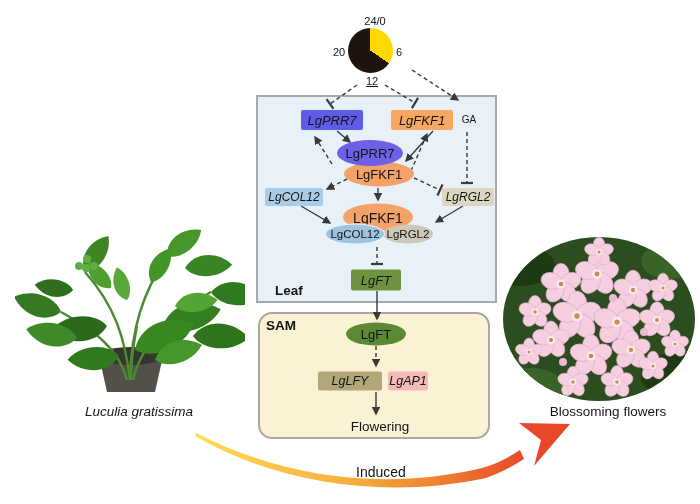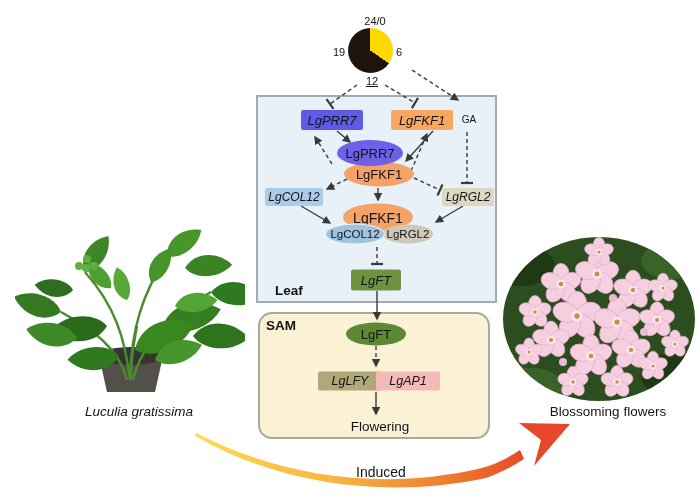--- a/index.html
+++ b/index.html
@@ -21,21 +21,21 @@
   .clock-lab{position:absolute;z-index:3;font-size:11px;color:#141414;transform:translate(-50%,-50%);white-space:nowrap;}
   #title{left:385px;top:3px;transform:translateX(-50%);position:absolute;font-size:13px;color:#141414;white-space:nowrap;z-index:3;}
 </style>
 </head>
 <body>
 
 <div class="figure">
 
   <div id="clock" class="abs"></div>
   <div class="clock-lab" style="left:375px;top:21px;">24/0</div>
-  <div class="clock-lab" style="left:339px;top:52px;">19</div>
+  <div class="clock-lab" style="left:339px;top:52px;">20</div>
   <div class="clock-lab" style="left:399px;top:52px;">6</div>
   <div class="clock-lab" style="left:372px;top:81px;text-decoration:underline;">12</div>
 
   <div id="leafPanel" class="panel"></div>
   <div id="samPanel" class="panel"></div>
   <div class="panel-label" style="left:263px;top:283px;padding-left:12px;">Leaf</div>
   <div class="panel-label" style="left:266px;top:318px;">SAM</div>
 
   <svg id="arrowLayer" class="abs" viewBox="0 0 700 504">
     <defs>
@@ -87,21 +87,21 @@
   <div class="node ellipse" style="left:379px;top:174px;width:70px;height:25px;background:#f5a268;z-index:4;">LgFKF1</div>
   <div class="node gene" style="left:294px;top:197px;width:58px;height:18px;background:#a9cce8;font-size:12px;">LgCOL12</div>
   <div class="node gene" style="left:468px;top:197px;width:52px;height:18px;background:#dbd7c2;font-size:12px;">LgRGL2</div>
   <div class="node ellipse" style="left:378px;top:217px;width:70px;height:27px;background:#f5a268;font-size:14px;z-index:3;">LgFKF1</div>
   <div class="node ellipse" style="left:355px;top:234px;width:58px;height:19px;background:#9fc4e0;font-size:11.5px;z-index:5;border:1px solid #eef4f9;">LgCOL12</div>
   <div class="node ellipse" style="left:408px;top:234px;width:50px;height:19px;background:#cdc9b8;font-size:11.5px;z-index:4;">LgRGL2</div>
   <div class="node gene" style="left:376px;top:280px;width:50px;height:21px;background:#6e9340;">LgFT</div>
 
   <div class="node ellipse" style="left:376px;top:334px;width:60px;height:23px;background:#5c8a34;">LgFT</div>
   <div class="node gene" style="left:350px;top:381px;width:64px;height:19px;background:#b1a87a;font-size:12.5px;">LgLFY</div>
-  <div class="node gene" style="left:408px;top:381px;width:64px;height:19px;background:#f4bab7;font-size:12.5px;">LgAP1</div>
+  <div class="node gene" style="left:408px;top:381px;width:40px;height:19px;background:#f4bab7;font-size:12.5px;">LgAP1</div>
   <div class="node" style="left:380px;top:427px;font-size:13.5px;">Flowering</div>
 
   <svg class="abs" style="left:15px;top:188px;z-index:2;" width="230" height="212" viewBox="0 0 230 212">
     <defs>
       <path id="leafShape" d="M0,0 C6,-15 26,-20 42,-9 C32,6 10,9 0,0 Z"></path>
     </defs>
     <g>
       <path d="M84,168 L148,168 L140,204 L92,204 Z" fill="#53504a"></path>
       <ellipse cx="116" cy="168" rx="33" ry="9" fill="#36342f"></ellipse>
     </g>

